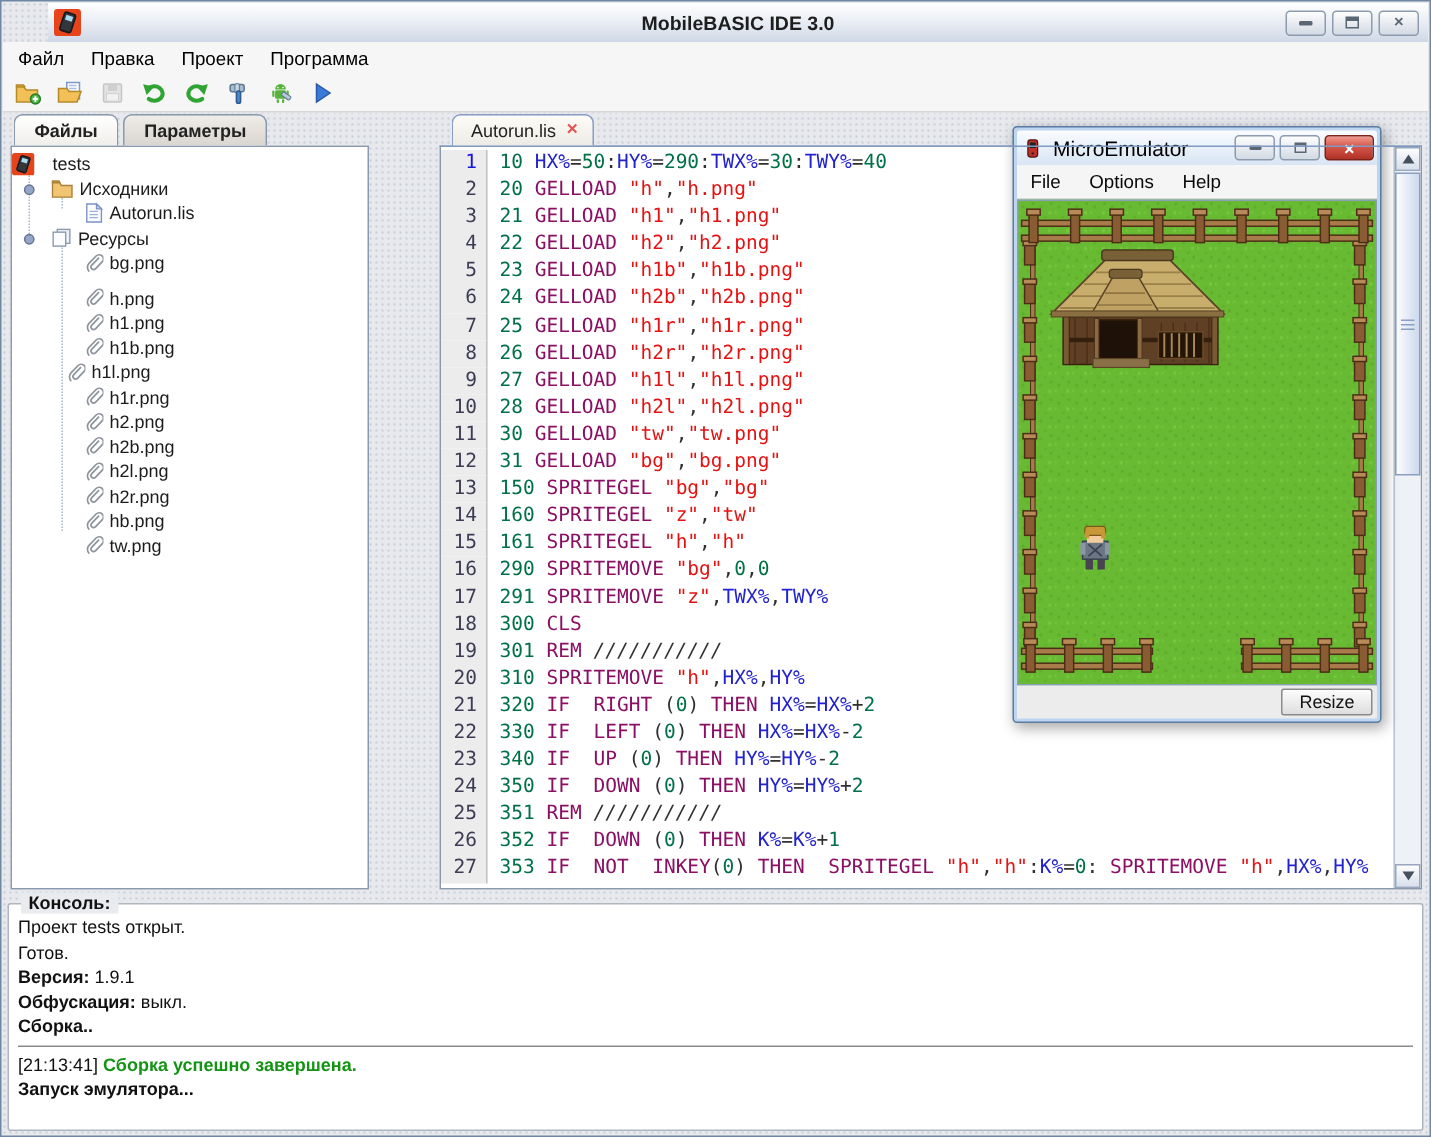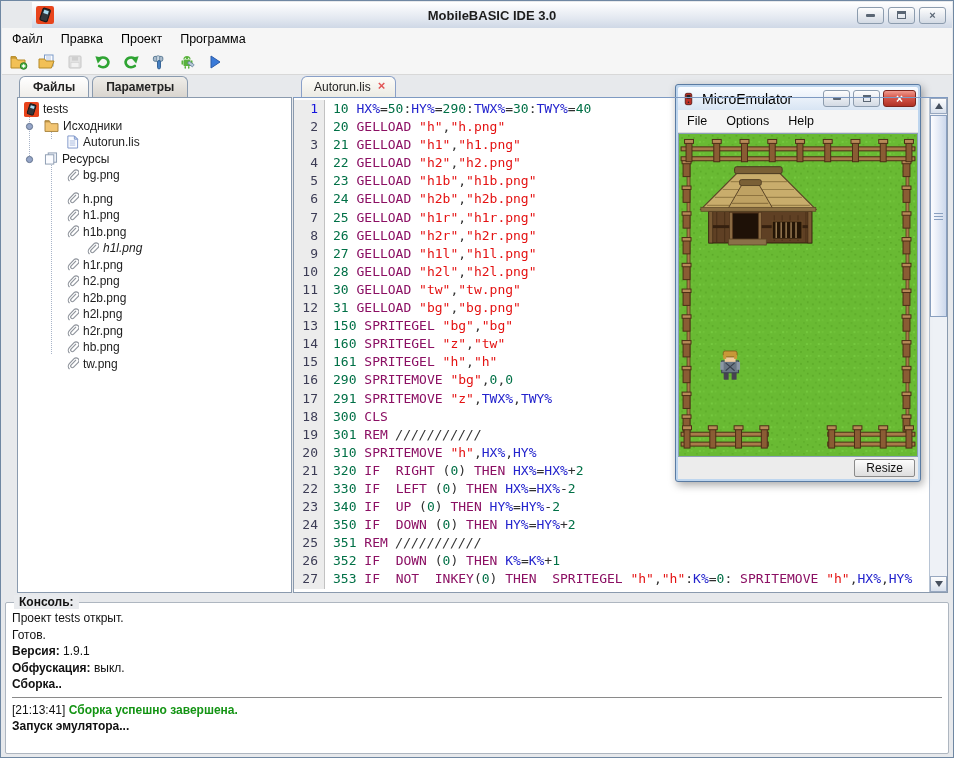--- a/index.html
+++ b/index.html
@@ -25,21 +25,21 @@
   
   .menubar{position:absolute;top:27px;left:1px;right:1px;height:22px;background:#f6f6f6;
            display:flex;align-items:center;gap:18px;padding-left:10px;border-bottom:1px solid #e2e2e2}
   .mitem{font-size:12.5px;font-weight:normal;color:#000000;cursor:default}
   .toolbar{position:absolute;top:49px;left:1px;right:1px;height:24px;background:#f6f6f6;
            border-bottom:1px solid #d8d8d8;display:flex;align-items:center;gap:6px;padding-left:6px}
   .tbtn{width:22px;height:22px;display:flex;align-items:center;justify-content:center;border-radius:3px}
   .tbtn.disabled{opacity:.45;filter:grayscale(1)}
   .ic{display:flex;align-items:center;justify-content:center}
   
-  .lpanel{position:absolute;left:16px;top:75px;width:275px;height:517px}
+  .lpanel{position:absolute;left:6px;top:75px;width:239px;height:517px}
   .ltabs{height:21px;display:flex;gap:3px;padding-left:2px;position:relative;z-index:2}
   .ltab{border:1px solid #8a9aae;border-bottom:none;border-radius:6px 6px 0 0;
         padding:3px 13px 0;font-size:12px;font-weight:bold;color:#222;
         background:linear-gradient(#efede9,#d9d5cf)}
   .ltab.active{background:linear-gradient(#ffffff,#f0eeea)}
   .lbox{position:absolute;top:21px;left:0;right:0;bottom:0;background:#fff;
         border:1px solid #8a9aae;overflow:hidden}
   .tree{position:relative;padding-top:3px}
   .trow{height:16.5px;display:flex;align-items:center;font-size:12px;color:#1c1c1c;
         position:relative;white-space:nowrap}
@@ -224,21 +224,21 @@
   <div class="lpanel">
     <div class="ltabs">
         <div class="ltab active">Файлы</div>
         <div class="ltab">Параметры</div>
       </div>
     <div class="lbox">
       <div class="tree">
         <div class="vline" style="left:11px;top:12px;height:46px"></div>
         <div class="vline" style="left:33px;top:29px;height:12px"></div>
         <div class="vline" style="left:33px;top:64px;height:192px"></div>
-      <div class="trow" style="padding-left: 6px;">
+      <div class="trow" style=" gap: 8px;">
             <span class="ic">
               <svg width="15" height="15" viewBox="0 0 16 16">
                 <rect width="16" height="16" rx="2" fill="#e8441c"></rect>
                 <rect x="4.7" y="2.3" width="6.8" height="11.2" rx="1.4" fill="#33373c" stroke="#16181a" transform="rotate(18 8 8)"></rect>
                 <rect x="6" y="3.8" width="4.2" height="3" fill="#aadcf0" transform="rotate(18 8 8)"></rect>
               </svg>
             </span>
             <span class="lbl">tests</span>
           </div>
           <div class="trow" style="padding-left: 26px;">
@@ -300,21 +300,21 @@
             <span class="lbl">h1.png</span>
           </div>
           <div class="trow" style="padding-left: 48px;">
             <span class="ic">
               <svg width="13" height="13" viewBox="0 0 14 14">
                 <path d="M10.8 3 5.6 8.4a1.8 1.8 0 0 0 2.6 2.6l4.8-5a3 3 0 1 0-4.3-4.2L3.6 7.1a4.2 4.2 0 0 0 .2 5.9" fill="none" stroke="#8f949c" stroke-width="1.25"></path>
               </svg>
             </span>
             <span class="lbl">h1b.png</span>
           </div>
-          <div class="trow" style="padding-left: 68px; font-style: italic;">
+          <div class="trow" style="padding-left: 36px;">
             <span class="ic">
               <svg width="13" height="13" viewBox="0 0 14 14">
                 <path d="M10.8 3 5.6 8.4a1.8 1.8 0 0 0 2.6 2.6l4.8-5a3 3 0 1 0-4.3-4.2L3.6 7.1a4.2 4.2 0 0 0 .2 5.9" fill="none" stroke="#8f949c" stroke-width="1.25"></path>
               </svg>
             </span>
             <span class="lbl">h1l.png</span>
           </div>
           <div class="trow" style="padding-left: 48px;">
             <span class="ic">
               <svg width="13" height="13" viewBox="0 0 14 14">

